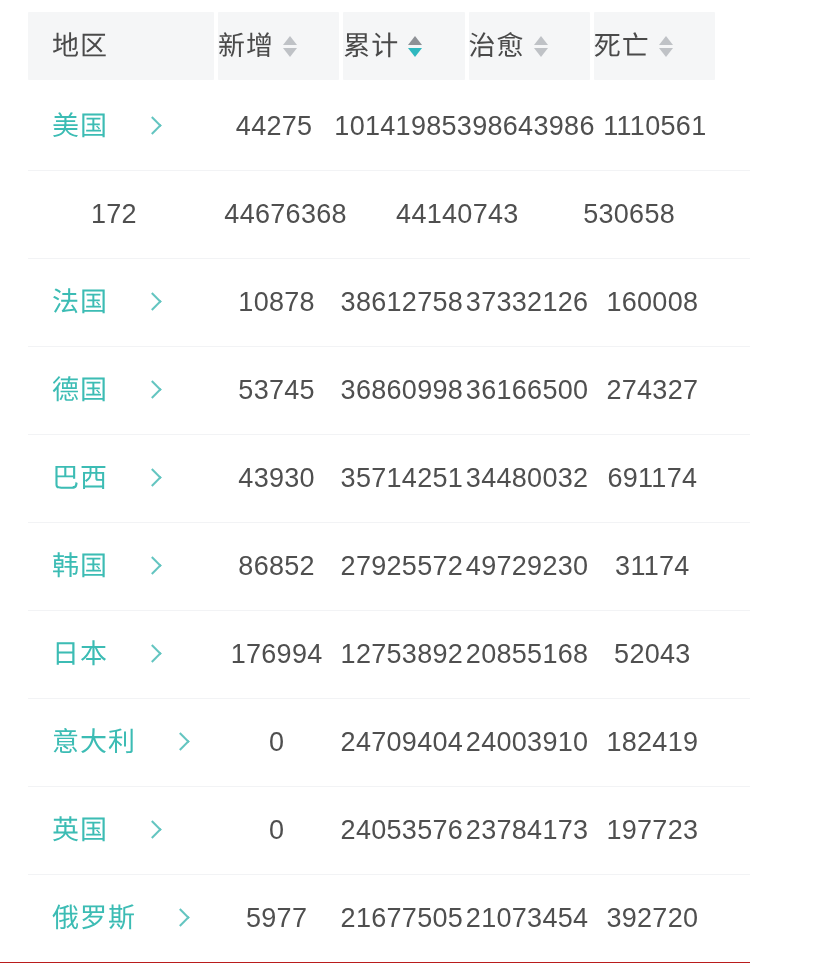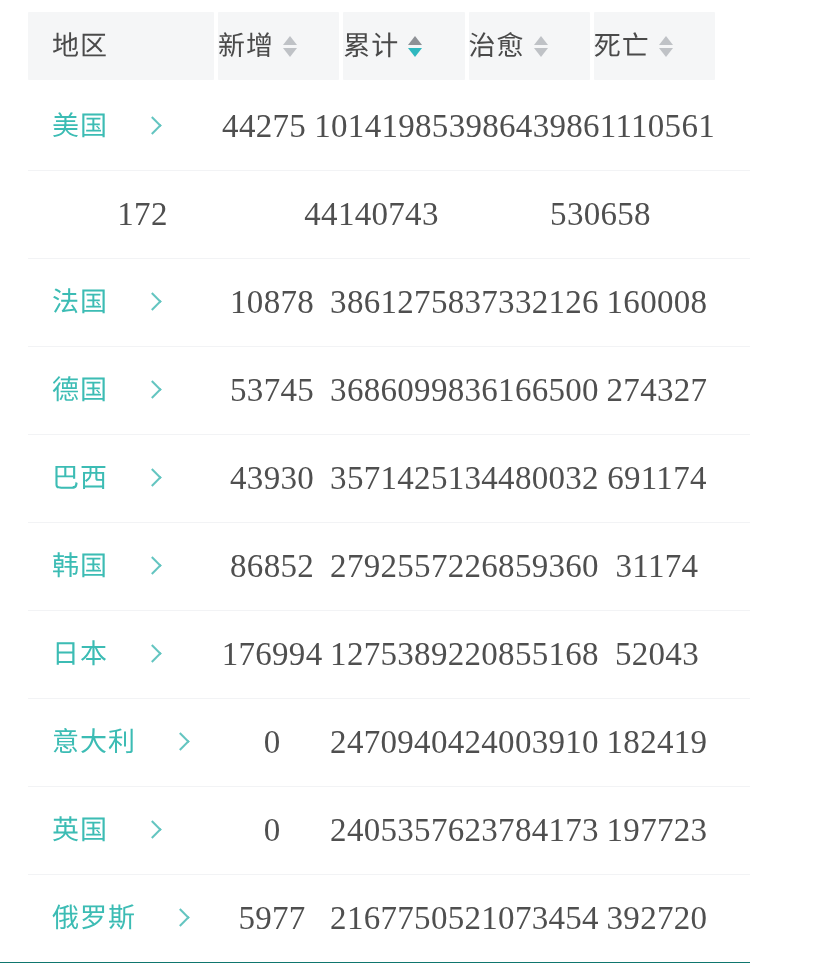--- a/index.html
+++ b/index.html
@@ -12,24 +12,23 @@
     width: 828px;
     height: 963px;
     overflow: hidden;
     font-family: "Liberation Sans", "DejaVu Sans", sans-serif;
     -webkit-font-smoothing: antialiased;
   }
 
   .table-wrap {
     width: 750px;
     height: 963px;
-    background: #0f766e;
+    background: #b91c1c;
     box-sizing: border-box;
     overflow: hidden;
-    font-family: Liberation Serif, serif;
   }
 
   
   .thead {
     display: flex;
     padding: 12px 35px 0 28px;
     box-sizing: border-box;
     background: #ffffff;
     height: 82px;
   }
@@ -135,21 +134,21 @@
     border-top: 2.4px solid #63c5c0;
     border-right: 2.4px solid #63c5c0;
     transform: rotate(45deg);
     position: relative;
     top: -1px;
   }
   .td.col-num {
     flex: 1 1 0;
     text-align: center;
     color: #4f4f4f;
-    font-size: 33px;
+    font-size: 27px;
     letter-spacing: 0.3px;
   }
 </style>
 </head>
 <body>
 
 <div class="table-wrap">
 
   <div class="thead">
 
@@ -197,20 +196,21 @@
           <span class="region-name">美国</span>
           <span class="chev"></span>
         </div>
         <div class="td col-num">44275</div>
         <div class="td col-num">101419853</div>
         <div class="td col-num">98643986</div>
         <div class="td col-num">1110561</div>
       </div>
       <div class="tr">
         <div class="td col-num">172</div>
+        <div class="td col-num">44676368</div>
         <div class="td col-num">44140743</div>
         <div class="td col-num">530658</div>
       </div>
       <div class="tr">
         <div class="td col-region">
           <span class="region-name">法国</span>
           <span class="chev"></span>
         </div>
         <div class="td col-num">10878</div>
         <div class="td col-num">38612758</div>
@@ -237,21 +237,21 @@
         <div class="td col-num">34480032</div>
         <div class="td col-num">691174</div>
       </div>
       <div class="tr">
         <div class="td col-region">
           <span class="region-name">韩国</span>
           <span class="chev"></span>
         </div>
         <div class="td col-num">86852</div>
         <div class="td col-num">27925572</div>
-        <div class="td col-num">26859360</div>
+        <div class="td col-num">49729230</div>
         <div class="td col-num">31174</div>
       </div>
       <div class="tr">
         <div class="td col-region">
           <span class="region-name">日本</span>
           <span class="chev"></span>
         </div>
         <div class="td col-num">176994</div>
         <div class="td col-num">12753892</div>
         <div class="td col-num">20855168</div>

